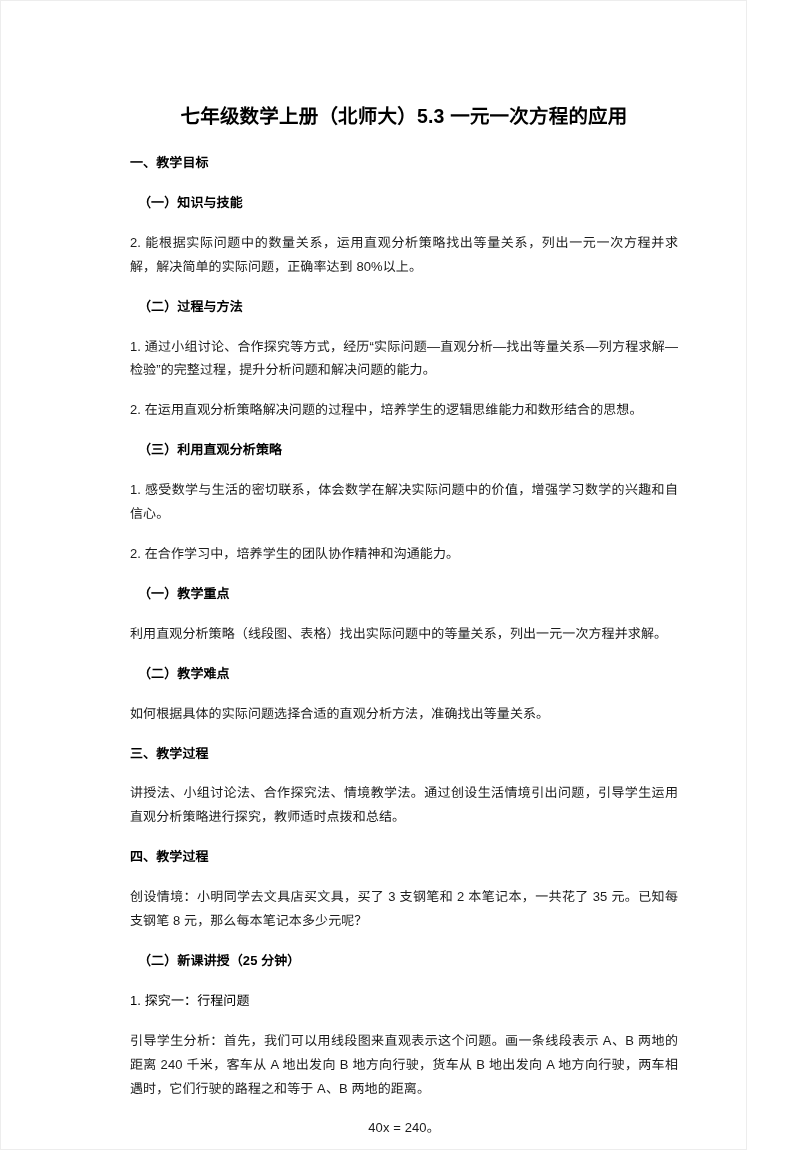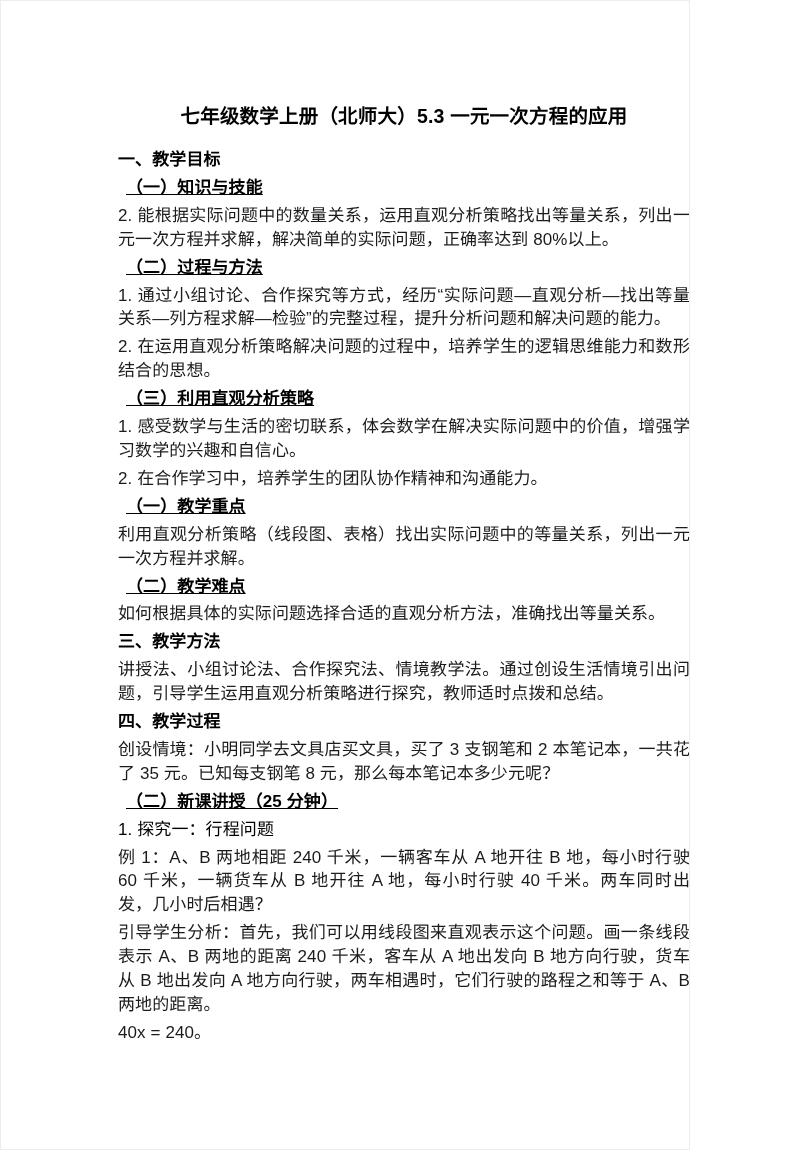--- a/index.html
+++ b/index.html
@@ -6,21 +6,21 @@
   html, body {
     margin: 0;
     padding: 0;
     background: #ffffff;
   }
   body {
     font-family: "Liberation Sans", "DejaVu Sans", sans-serif;
   }
   .page {
     position: relative;
-    width: 690px;
+    width: 747px;
     height: 1150px;
     box-sizing: border-box;
     background: #ffffff;
     border: 1px solid #ededed;
     overflow: hidden;
   }
   .page-inner {
     position: absolute;
     left: 113px;
     top: 96px;
@@ -36,51 +36,50 @@
     margin: 0;
   }
   .doc-title .tline {
     display: block;
     white-space: nowrap;
   }
   .body-block {
     margin-top: 13px;
   }
   p {
-    margin: 4px;
+    margin: 16px;
     padding: 0;
-    font-size: 17px;
+    font-size: 13px;
     line-height: 23.9px;
     color: #1b1b1b;
     text-align: justify;
     text-justify: inter-character;
     letter-spacing: 0.1px;
   }
   p.h-major {
     font-weight: bold;
     color: #000000;
     text-align: left;
   }
   p.h-sub {
     font-weight: bold;
     color: #000000;
     text-align: left;
     text-indent: 8px;
-    text-decoration: underline;
   }
   p.h-item {
     font-weight: normal;
     color: #000000;
     text-align: left;
   }
   p.para {
     text-align: justify;
   }
   p.para-last {
-    text-align: left;
+    text-align: center;
   }
   .wide-gap {
     display: inline-block;
     width: 46px;
   }
 </style>
 </head>
 <body>
 
 <div class="page">
@@ -97,25 +96,24 @@
         <p class="h-sub">（二）过程与方法</p>
         <p class="para">1. 通过小组讨论、合作探究等方式，经历“实际问题—直观分析—找出等量关系—列方程求解—检验”的完整过程，提升分析问题和解决问题的能力。</p>
         <p class="para">2. 在运用直观分析策略解决问题的过程中，培养学生的逻辑思维能力和数形结合的思想。</p>
         <p class="h-sub">（三）利用直观分析策略</p>
         <p class="para">1. 感受数学与生活的密切联系，体会数学在解决实际问题中的价值，增强学习数学的兴趣和自信心。</p>
         <p class="para">2. 在合作学习中，培养学生的团队协作精神和沟通能力。</p>
         <p class="h-sub">（一）教学重点</p>
         <p class="para">利用直观分析策略（线段图、表格）找出实际问题中的等量关系，列出一元一次方程并求解。</p>
         <p class="h-sub">（二）教学难点</p>
         <p class="para">如何根据具体的实际问题选择合适的直观分析方法，准确找出等量关系。</p>
-        <p class="h-major">三、教学方法</p>
+        <p class="h-major">三、教学过程</p>
         <p class="para">讲授法、小组讨论法、合作探究法、情境教学法。通过创设生活情境引出问题，引导学生运用直观分析策略进行探究，教师适时点拨和总结。</p>
         <p class="h-major">四、教学过程</p>
         <p class="para">创设情境：小明同学去文具店买文具，买了 3 支钢笔和 2 本笔记本，一共花了 35 元。已知每支钢笔 8 元，那么每本笔记本多少元呢？</p>
         <p class="h-sub">（二）新课讲授（25 分钟）</p>
         <p class="h-item">1. 探究一：行程问题</p>
-        <p class="para">例 1：A、B 两地相距 240 千米，一辆客车从 A 地开往 B 地，每小时行驶 60 千米，一辆货车从 B 地开往 A 地，每小时行驶 40 千米。两车同时出发，几小时后相遇？</p>
         <p class="para">引导学生分析：首先，我们可以用线段图来直观表示这个问题。画一条线段表示 A、B 两地的距离 240 千米，客车从 A 地出发向 B 地方向行驶，货车从 B 地出发向 A 地方向行驶，两车相遇时，它们行驶的路程之和等于 A、B 两地的距离。</p>
         <p class="para-last">40x = 240。</p>
       </div>
 
   </div>
 </div>
 
 </body></html>

